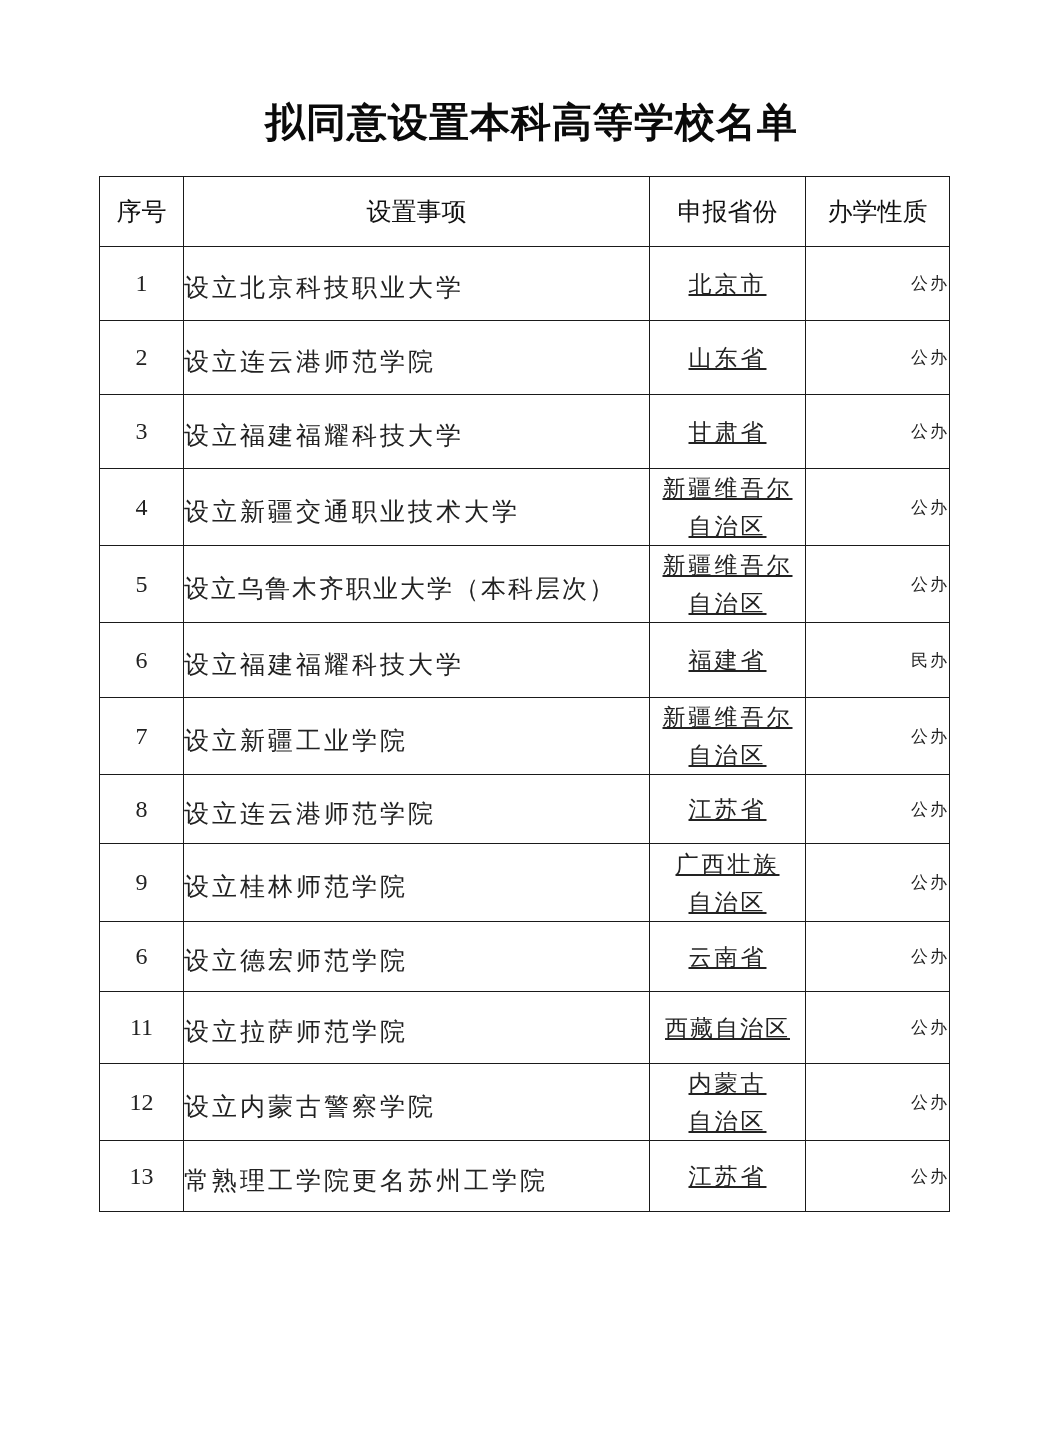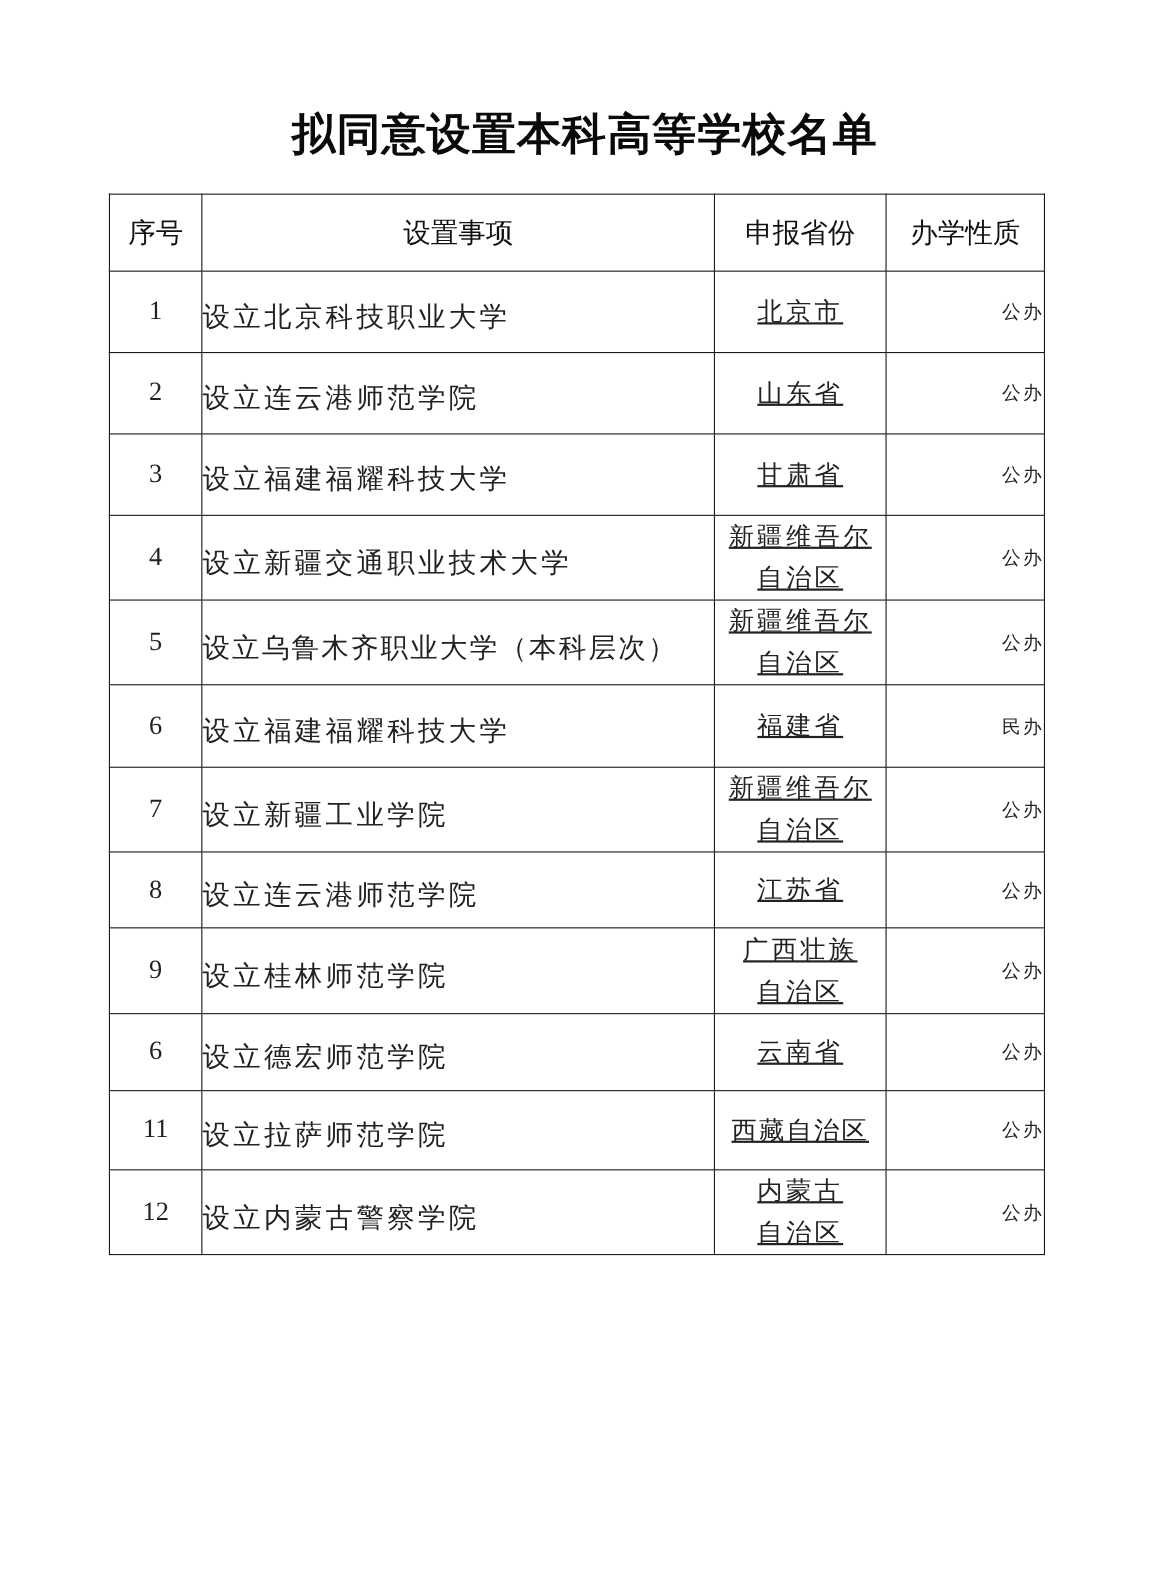--- a/index.html
+++ b/index.html
@@ -200,14 +200,22 @@
     </tr>
     <tr style="height:76px">
       <td class="idx">12</td>
       <td class="item"><span>设立内蒙古警察学院</span></td>
       <td class="prov">
           <span>内蒙古</span>
           <span>自治区</span>
         </td>
       <td class="nat">公办</td>
     </tr>
+    <tr style="height:71px">
+      <td class="idx">13</td>
+      <td class="item"><span>常熟理工学院更名苏州工学院</span></td>
+      <td class="prov">
+          <span>江苏省</span>
+        </td>
+      <td class="nat">公办</td>
+    </tr>
   </tbody>
 </table>
 
 </body></html>

